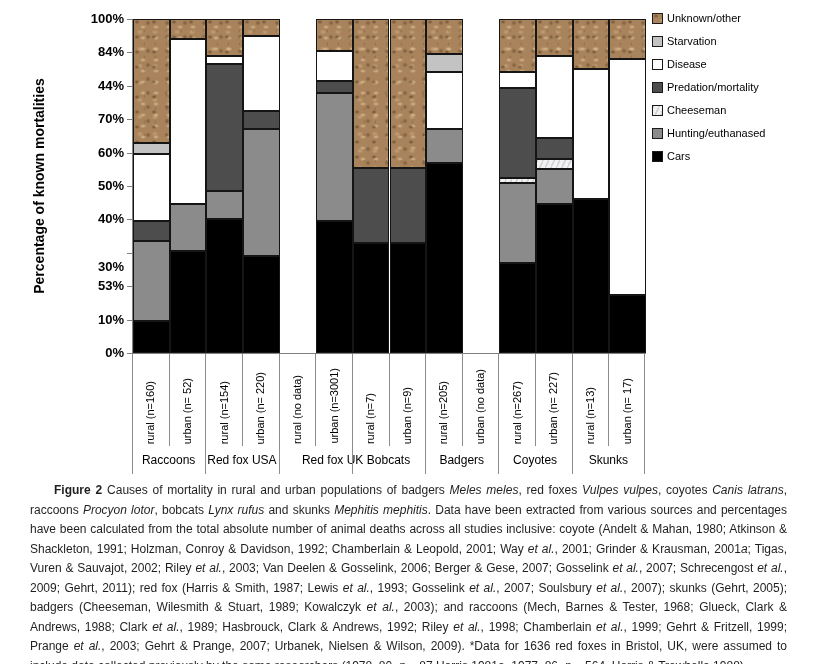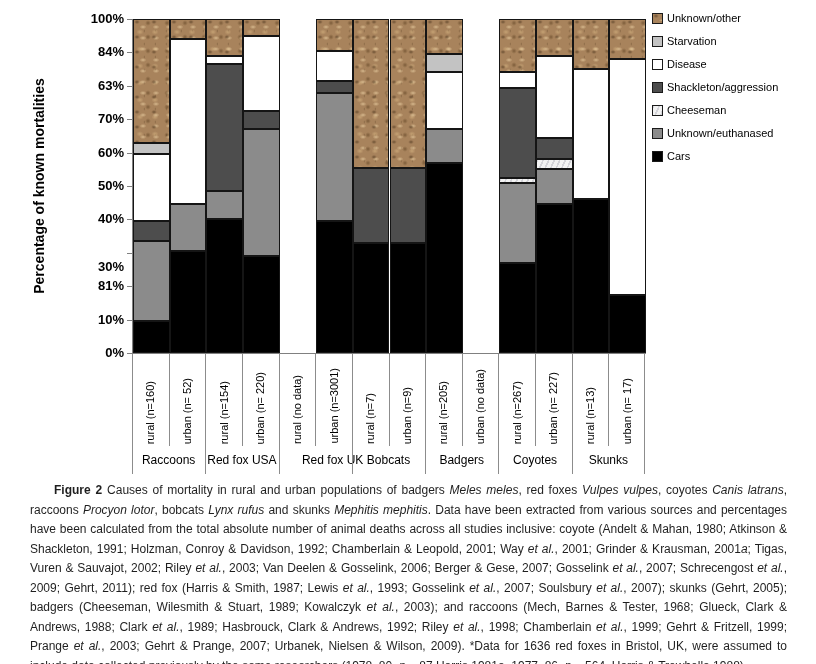--- a/index.html
+++ b/index.html
@@ -76,27 +76,27 @@
 </style>
 </head>
 <body>
 
 <div class="page">
   <div>
     <div class="y-title">Percentage of known mortalities</div>
     <div class="ylabels" id="ylabels">
         <div class="ylabel" style="top: -7px;">100%</div>
         <div class="ylabel" style="top: 26.4px;">84%</div>
-        <div class="ylabel" style="top: 59.8px;">63%</div>
+        <div class="ylabel" style="top: 59.8px;">44%</div>
         <div class="ylabel" style="top: 93.2px;">70%</div>
         <div class="ylabel" style="top: 126.6px;">60%</div>
         <div class="ylabel" style="top: 160px;">50%</div>
         <div class="ylabel" style="top: 193.4px;">40%</div>
         <div class="ylabel" style="top: 241px;">30%</div>
-        <div class="ylabel" style="top: 260.2px;">81%</div>
+        <div class="ylabel" style="top: 260.2px;">53%</div>
         <div class="ylabel" style="top: 293.6px;">10%</div>
         <div class="ylabel" style="top: 327px;">0%</div>
       </div>
     <div class="plot" id="plot">
         <div class="ytick" style="top: 0px;"></div>
         <div class="ytick" style="top: 33.4px;"></div>
         <div class="ytick" style="top: 66.8px;"></div>
         <div class="ytick" style="top: 100.2px;"></div>
         <div class="ytick" style="top: 133.6px;"></div>
         <div class="ytick" style="top: 167px;"></div>
@@ -270,29 +270,29 @@
         <div class="legend-item">
           <span class="swatch sw-starvation" style="background-color: rgb(195, 195, 195);"></span>
           <span class="legend-label">Starvation</span>
         </div>
         <div class="legend-item">
           <span class="swatch sw-disease" style="background-color: rgb(255, 255, 255);"></span>
           <span class="legend-label">Disease</span>
         </div>
         <div class="legend-item">
           <span class="swatch sw-predation" style="background-color: rgb(77, 77, 77);"></span>
-          <span class="legend-label">Shackleton/aggression</span>
+          <span class="legend-label">Predation/mortality</span>
         </div>
         <div class="legend-item">
           <span class="swatch sw-toxicity" style="background-color: rgb(242, 242, 242);"></span>
           <span class="legend-label">Cheeseman</span>
         </div>
         <div class="legend-item">
           <span class="swatch sw-hunting" style="background-color: rgb(139, 139, 139);"></span>
-          <span class="legend-label">Unknown/euthanased</span>
+          <span class="legend-label">Hunting/euthanased</span>
         </div>
         <div class="legend-item">
           <span class="swatch sw-cars" style="background-color: rgb(0, 0, 0);"></span>
           <span class="legend-label">Cars</span>
         </div>
       </div>
   </div>
   <p class="caption" id="caption"><b>Figure 2</b><span>Causes of mortality in rural and urban populations of badgers </span><i>Meles meles</i><span>, red foxes </span><i>Vulpes vulpes</i><span>, coyotes </span><i>Canis latrans</i><span>, raccoons </span><i>Procyon lotor</i><span>, bobcats </span><i>Lynx rufus</i><span> and skunks </span><i>Mephitis mephitis</i><span>. Data have been extracted from various sources and percentages have been calculated from the total absolute number of animal deaths across all studies inclusive: coyote (Andelt &amp; Mahan, 1980; Atkinson &amp; Shackleton, 1991; Holzman, Conroy &amp; Davidson, 1992; Chamberlain &amp; Leopold, 2001; Way </span><i>et al.</i><span>, 2001; Grinder &amp; Krausman, 2001</span><i>a</i><span>; Tigas, Vuren &amp; Sauvajot, 2002; Riley </span><i>et al.</i><span>, 2003; Van Deelen &amp; Gosselink, 2006; Berger &amp; Gese, 2007; Gosselink </span><i>et al.</i><span>, 2007; Schrecengost </span><i>et al.</i><span>, 2009; Gehrt, 2011); red fox (Harris &amp; Smith, 1987; Lewis </span><i>et al.</i><span>, 1993; Gosselink </span><i>et al.</i><span>, 2007; Soulsbury </span><i>et al.</i><span>, 2007); skunks (Gehrt, 2005); badgers (Cheeseman, Wilesmith &amp; Stuart, 1989; Kowalczyk </span><i>et al.</i><span>, 2003); and raccoons (Mech, Barnes &amp; Tester, 1968; Glueck, Clark &amp; Andrews, 1988; Clark </span><i>et al.</i><span>, 1989; Hasbrouck, Clark &amp; Andrews, 1992; Riley </span><i>et al.</i><span>, 1998; Chamberlain </span><i>et al.</i><span>, 1999; Gehrt &amp; Fritzell, 1999; Prange </span><i>et al.</i><span>, 2003; Gehrt &amp; Prange, 2007; Urbanek, Nielsen &amp; Wilson, 2009). *Data for 1636 red foxes in Bristol, UK, were assumed to include data collected previously by the same researchers (1978–80, </span><i>n</i><span> = 87 Harris 1981a, 1977–86, </span><i>n</i><span> = 564, Harris &amp; Trewhella 1988).</span></p>
 </div>
 

